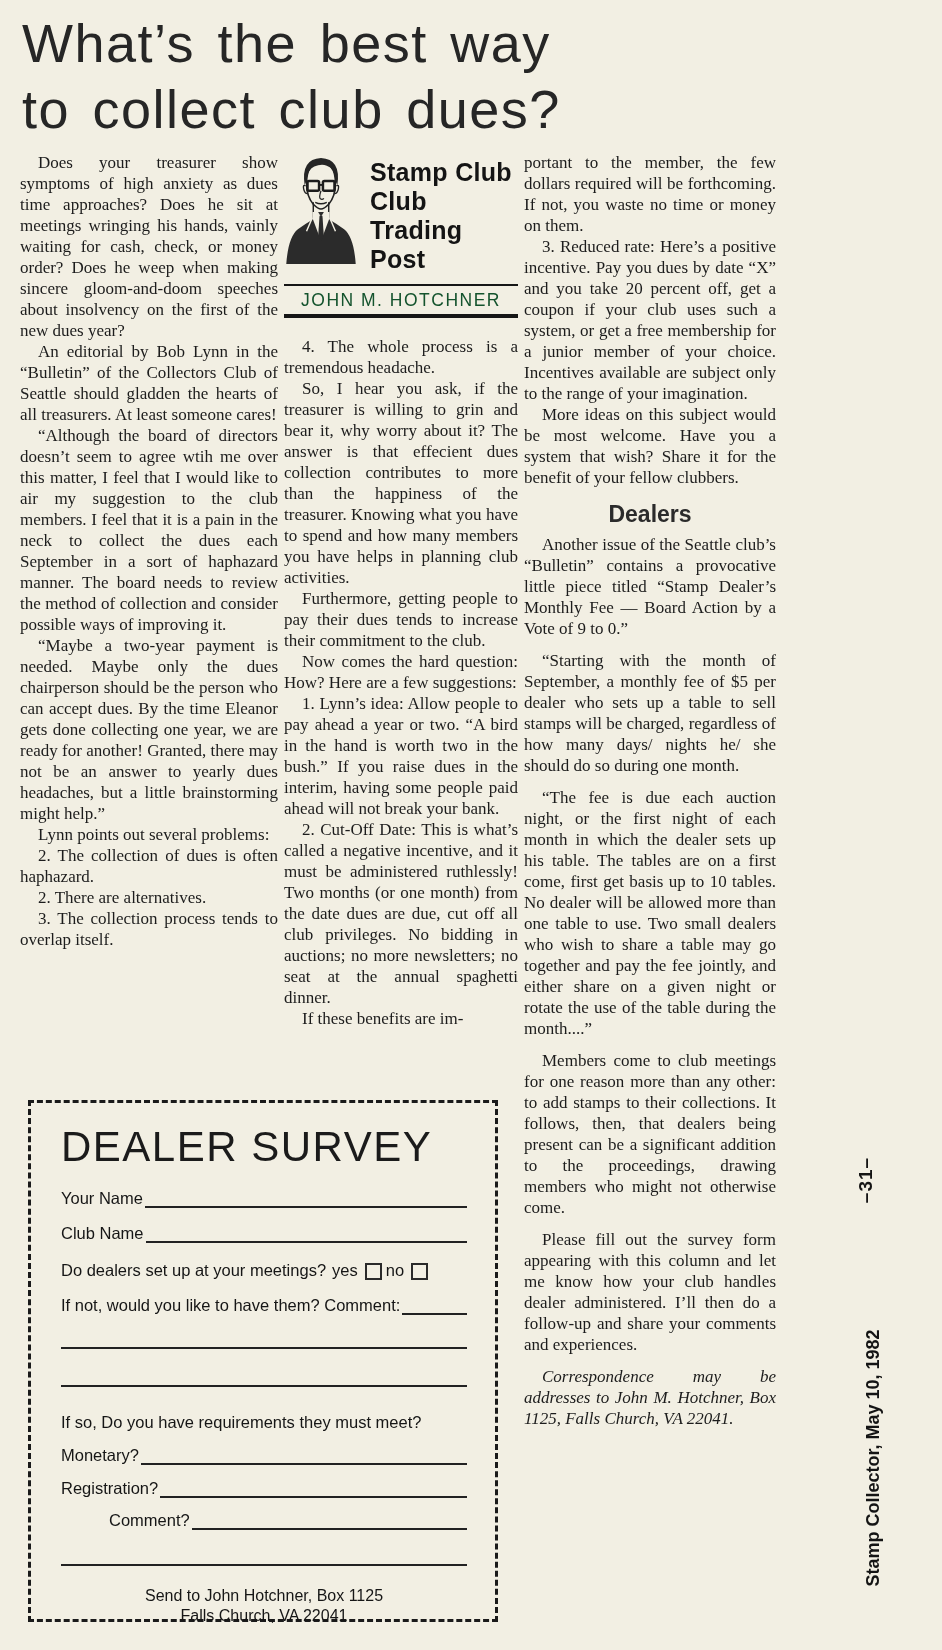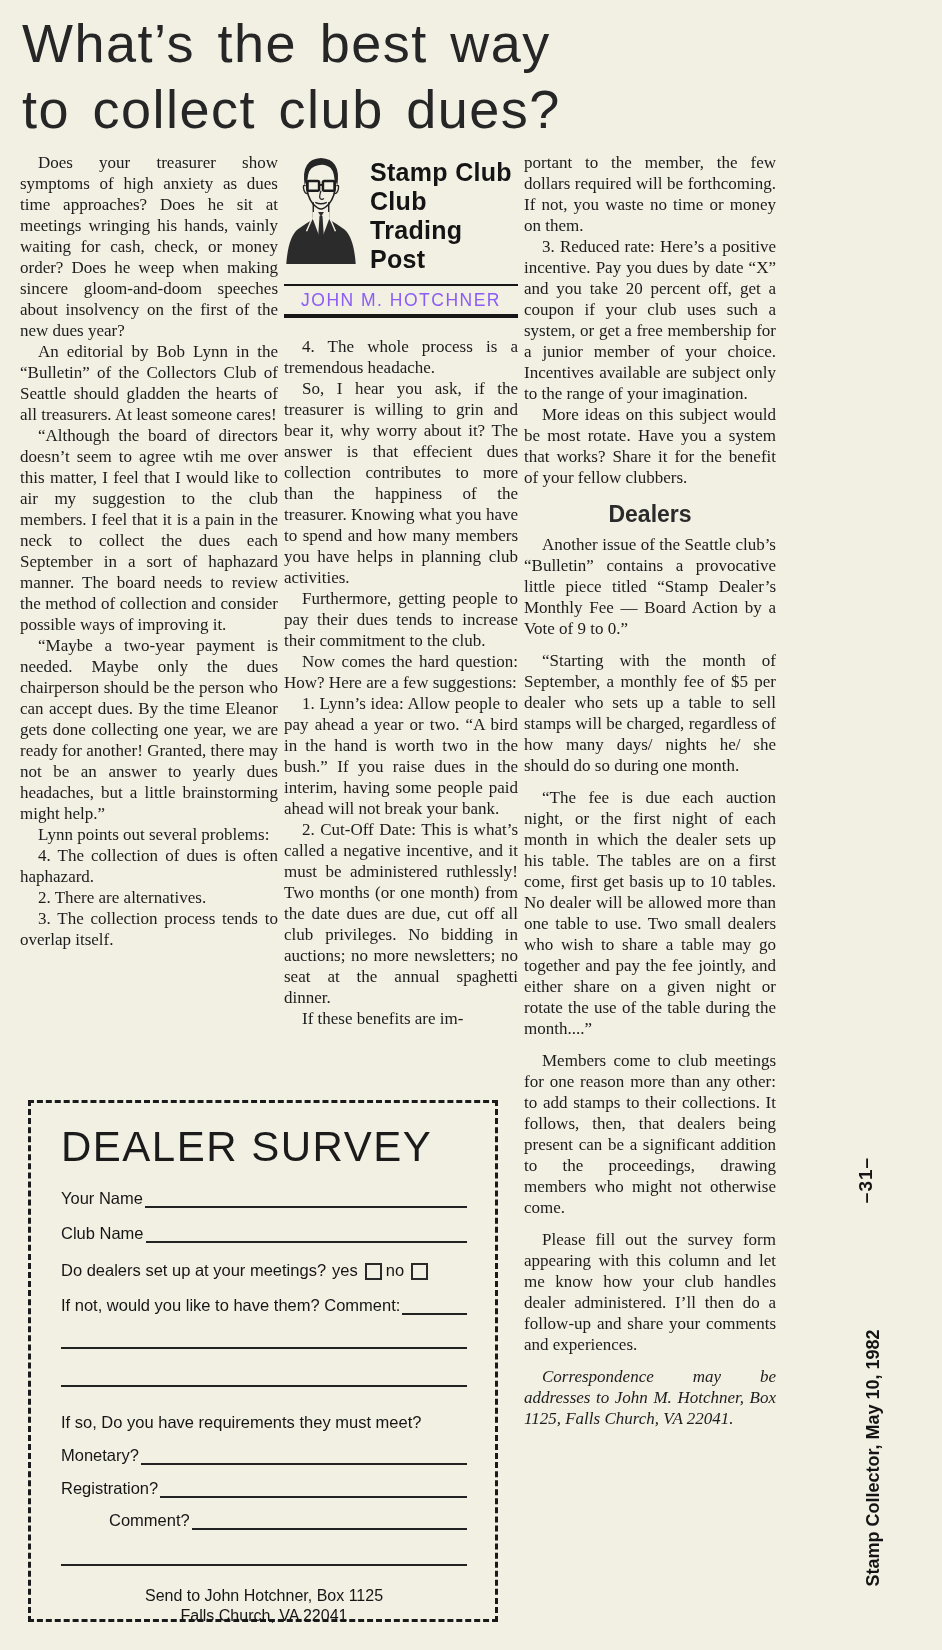--- a/index.html
+++ b/index.html
@@ -33,21 +33,21 @@
   .byline-titles {
     margin-left:86px; text-align:left; padding-top:8px;
     font-family:"Liberation Sans","DejaVu Sans",sans-serif;
     font-weight:bold; font-size:25px; line-height:29px; color:#141414;
     letter-spacing:0.3px;
   }
   .rule-thin  { border-top:2.5px solid #161616; margin-top:10px; }
   .author {
     text-align:center; padding:4px 0 3px;
     font-family:"Liberation Sans","DejaVu Sans",sans-serif;
-    font-size:17.5px; letter-spacing:1.5px; color:#8b5cf6;
+    font-size:17.5px; letter-spacing:1.5px; color:#14532d;
   }
   .rule-thick { border-top:4.5px solid #161616; margin-bottom:18px; }
   
   .subhead {
     font-family:"Liberation Sans","DejaVu Sans",sans-serif;
     font-weight:bold; font-size:23px; color:#2b2b2b;
     margin:16px 0 9px; text-align:center; text-indent:0;
   }
   .italic { font-style:italic; }
   
@@ -90,21 +90,21 @@
     <div>What’s the best way</div>
     <div>to collect club dues?</div>
   </div>
 
   <div class="col" id="col1">
     <p>Does your treasurer show symptoms of high anxiety as dues time approaches? Does he sit at meetings wringing his hands, vainly waiting for cash, check, or money order? Does he weep when making sincere gloom-and-doom speeches about insolvency on the first of the new dues year?</p>
     <p>An editorial by Bob Lynn in the “Bulletin” of the Collectors Club of Seattle should gladden the hearts of all treasurers. At least someone cares!</p>
     <p>“Although the board of directors doesn’t seem to agree wtih me over this matter, I feel that I would like to air my suggestion to the club members. I feel that it is a pain in the neck to collect the dues each September in a sort of haphazard manner. The board needs to review the method of collection and consider possible ways of improving it.</p>
     <p>“Maybe a two-year payment is needed. Maybe only the dues chairperson should be the person who can accept dues. By the time Eleanor gets done collecting one year, we are ready for another! Granted, there may not be an answer to yearly dues headaches, but a little brainstorming might help.”</p>
     <p>Lynn points out several problems:</p>
-    <p>4. The collection of dues is often haphazard.</p>
+    <p>2. The collection of dues is often haphazard.</p>
     <p>2. There are alternatives.</p>
     <p>3. The collection process tends to overlap itself.</p>
   </div>
 
   <div class="col" id="col2">
     <div class="byline-box">
       <svg class="portrait" width="78" height="108" viewBox="0 0 80 112">
         <path d="M4 112 Q6 84 16 76 Q24 70 31 66 L31 58 L49 58 L49 66 Q56 70 64 76 Q74 84 76 112 Z" fill="#2b2b2b"></path>
         <path d="M31 64 L40 88 L49 64 L49 57 L31 57 Z" fill="#f2efe3"></path>
         <path d="M37 58 L40 63 L43 58 Z" fill="#2b2b2b"></path>
@@ -135,21 +135,21 @@
     <p>Furthermore, getting people to pay their dues tends to increase their commitment to the club.</p>
     <p>Now comes the hard question: How? Here are a few suggestions:</p>
     <p>1. Lynn’s idea: Allow people to pay ahead a year or two. “A bird in the hand is worth two in the bush.” If you raise dues in the interim, having some people paid ahead will not break your bank.</p>
     <p>2. Cut-Off Date: This is what’s called a negative incentive, and it must be administered ruthlessly! Two months (or one month) from the date dues are due, cut off all club privileges. No bidding in auctions; no more newsletters; no seat at the annual spaghetti dinner.</p>
     <p>If these benefits are im-</p>
   </div>
 
   <div class="col" id="col3">
     <p class="noindent">portant to the member, the few dollars required will be forthcoming. If not, you waste no time or money on them.</p>
     <p>3. Reduced rate: Here’s a positive incentive. Pay you dues by date “X” and you take 20 percent off, get a coupon if your club uses such a system, or get a free membership for a junior member of your choice. Incentives available are subject only to the range of your imagination.</p>
-    <p>More ideas on this subject would be most rotate. Have you a system that works? Share it for the benefit of your fellow clubbers.</p>
+    <p>More ideas on this subject would be most welcome. Have you a system that wish? Share it for the benefit of your fellow clubbers.</p>
     <h2 class="subhead">Dealers</h2>
     <p>Another issue of the Seattle club’s “Bulletin” contains a provocative little piece titled “Stamp Dealer’s Monthly Fee — Board Action by a Vote of 9 to 0.”</p>
     <p class="gap">“Starting with the month of September, a monthly fee of $5 per dealer who sets up a table to sell stamps will be charged, regardless of how many days/ nights he/ she should do so during one month.</p>
     <p class="gap">“The fee is due each auction night, or the first night of each month in which the dealer sets up his table. The tables are on a first come, first get basis up to 10 tables. No dealer will be allowed more than one table to use. Two small dealers who wish to share a table may go together and pay the fee jointly, and either share on a given night or rotate the use of the table during the month....”</p>
     <p class="gap">Members come to club meetings for one reason more than any other: to add stamps to their collections. It follows, then, that dealers being present can be a significant addition to the proceedings, drawing members who might not otherwise come.</p>
     <p class="gap">Please fill out the survey form appearing with this column and let me know how your club handles dealer administered. I’ll then do a follow-up and share your comments and experiences.</p>
     <p class="gap italic">Correspondence may be addresses to John M. Hotchner, Box 1125, Falls Church, VA 22041.</p>
   </div>
 
   <div class="survey">

